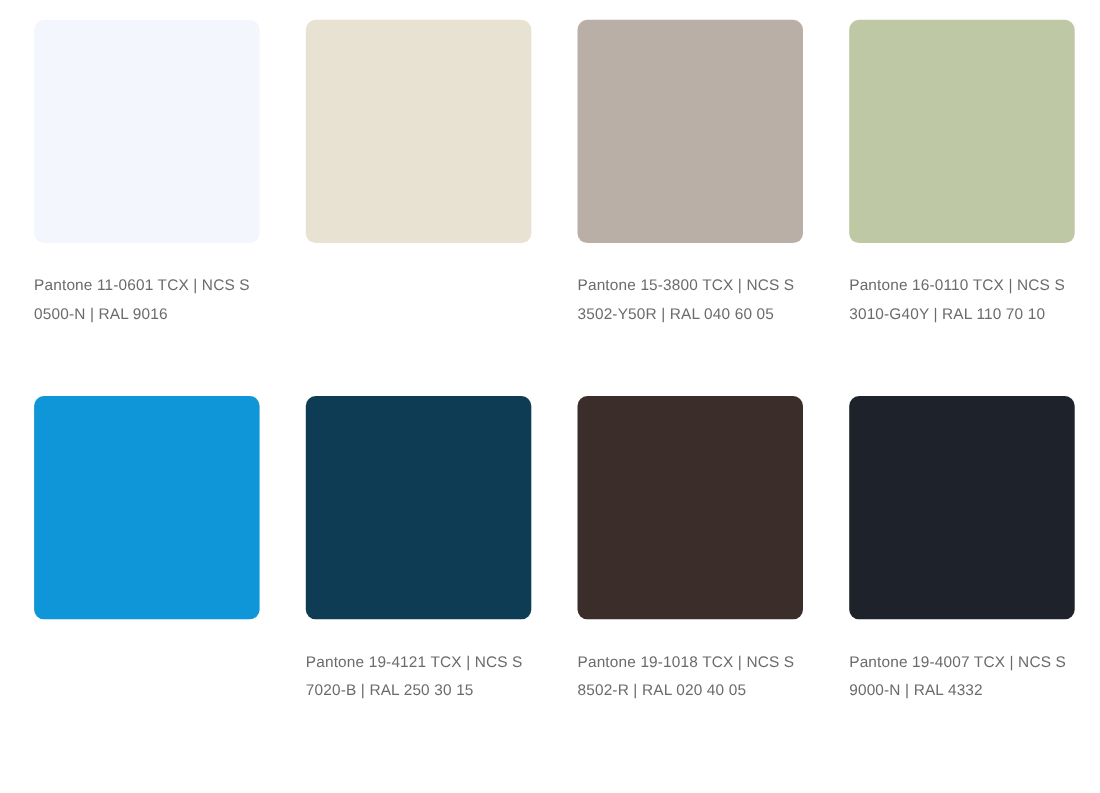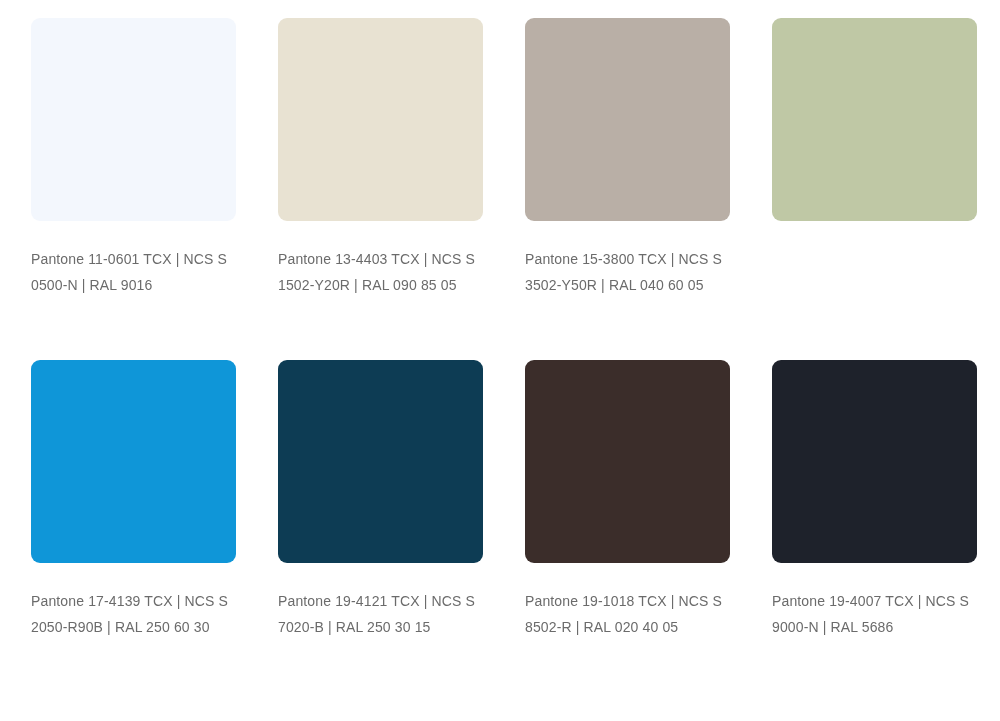--- a/index.html
+++ b/index.html
@@ -52,45 +52,44 @@
 
 <div class="palette-grid">
 
   <div class="swatch-cell">
     <div class="swatch-chip" style="background-color: rgb(243, 247, 253);"></div>
     <div class="swatch-caption">Pantone 11-0601 TCX | NCS S 0500-N | RAL 9016</div>
   </div>
 
   <div class="swatch-cell">
     <div class="swatch-chip" style="background-color: rgb(232, 226, 210);"></div>
-    <div class="swatch-caption">Pantone 13-4403 TCX | NCS S 1502-Y20R | RAL 090 85 05</div>
   </div>
 
   <div class="swatch-cell">
     <div class="swatch-chip" style="background-color: rgb(185, 175, 166);"></div>
     <div class="swatch-caption">Pantone 15-3800 TCX | NCS S 3502-Y50R | RAL 040 60 05</div>
   </div>
 
   <div class="swatch-cell">
     <div class="swatch-chip" style="background-color: rgb(191, 200, 165);"></div>
+    <div class="swatch-caption">Pantone 16-0110 TCX | NCS S 3010-G40Y | RAL 110 70 10</div>
   </div>
 
   <div class="swatch-cell">
     <div class="swatch-chip" style="background-color: rgb(15, 150, 216);"></div>
-    <div class="swatch-caption">Pantone 17-4139 TCX | NCS S 2050-R90B | RAL 250 60 30</div>
   </div>
 
   <div class="swatch-cell">
     <div class="swatch-chip" style="background-color: rgb(13, 60, 84);"></div>
     <div class="swatch-caption">Pantone 19-4121 TCX | NCS S 7020-B | RAL 250 30 15</div>
   </div>
 
   <div class="swatch-cell">
     <div class="swatch-chip" style="background-color: rgb(59, 45, 42);"></div>
     <div class="swatch-caption">Pantone 19-1018 TCX | NCS S 8502-R | RAL 020 40 05</div>
   </div>
 
   <div class="swatch-cell">
     <div class="swatch-chip" style="background-color: rgb(30, 34, 43);"></div>
-    <div class="swatch-caption">Pantone 19-4007 TCX | NCS S 9000-N | RAL 5686</div>
+    <div class="swatch-caption">Pantone 19-4007 TCX | NCS S 9000-N | RAL 4332</div>
   </div>
 
 </div>
 
 </body></html>

